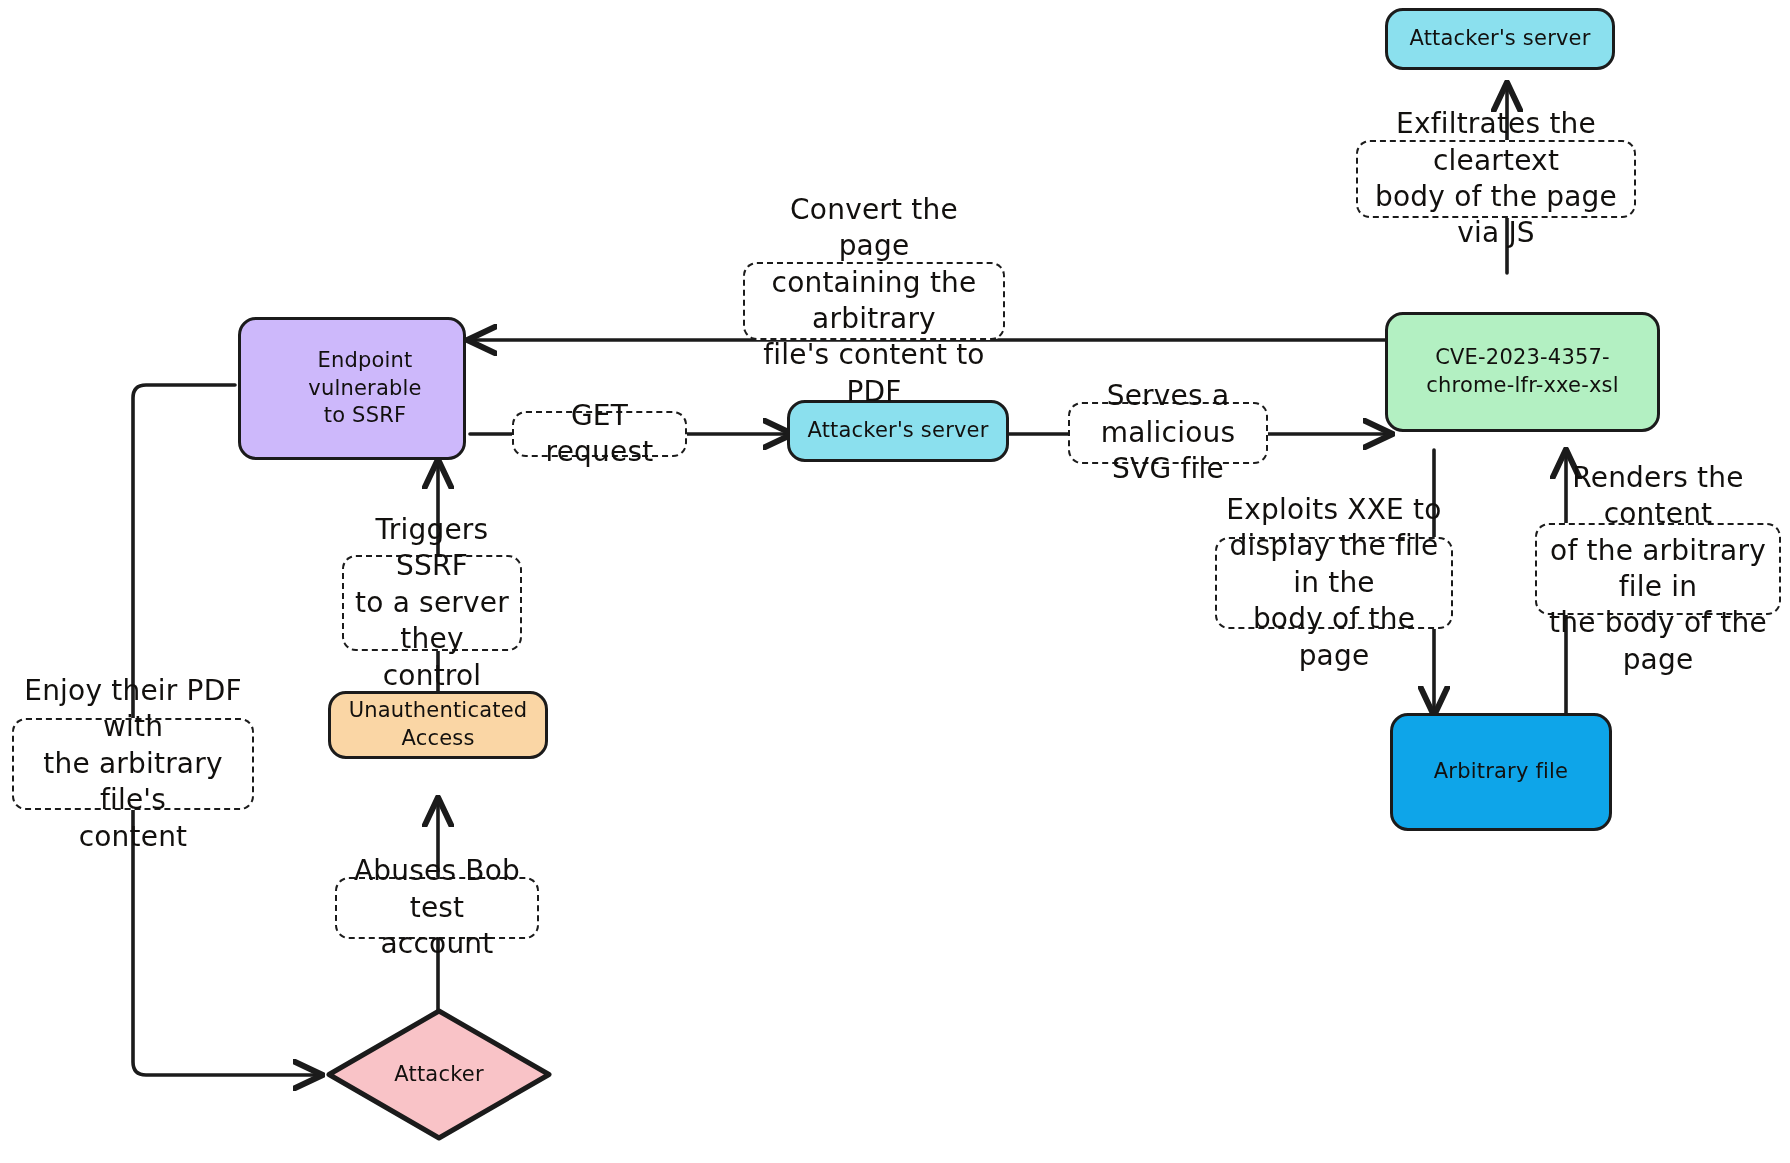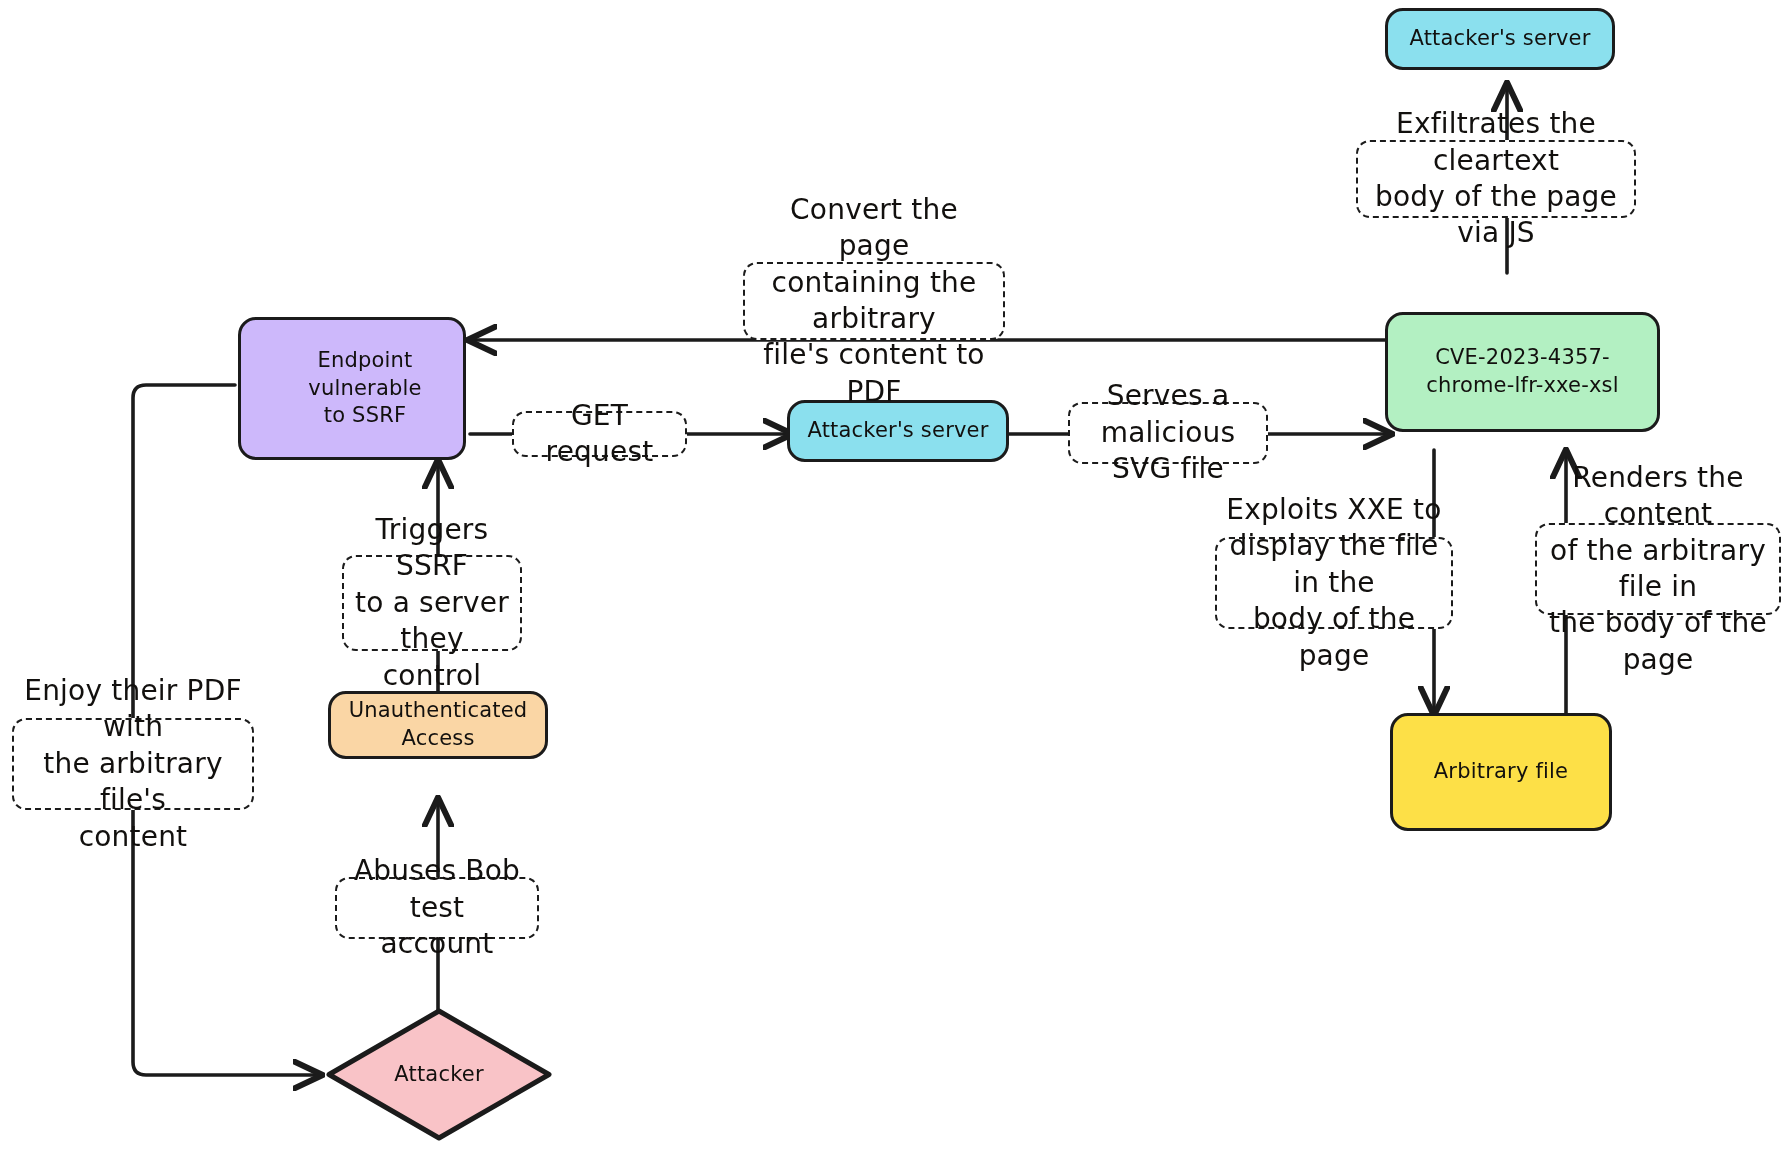--- a/index.html
+++ b/index.html
@@ -38,21 +38,21 @@
     letter-spacing: 0.2px;
     padding: 6px 10px;
     z-index: 3;
   }
   .node .lbl { display: block; white-space: pre-line; }
 
   .n-purple { background: #cdb8fb; padding-left: 36px; }
   .n-cyan   { background: #8be0ee; }
   .n-green  { background: #b3f0c2; }
   .n-orange { background: #fad6a5; }
-  .n-yellow { background: #fde047; justify-content: center; }
+  .n-yellow { background: #0ea5e9; justify-content: center; }
 
   
   .node.diamond {
     border: none;
     border-radius: 0;
     background: transparent;
     padding: 0;
   }
   .node.diamond .dshape {
     position: absolute;

